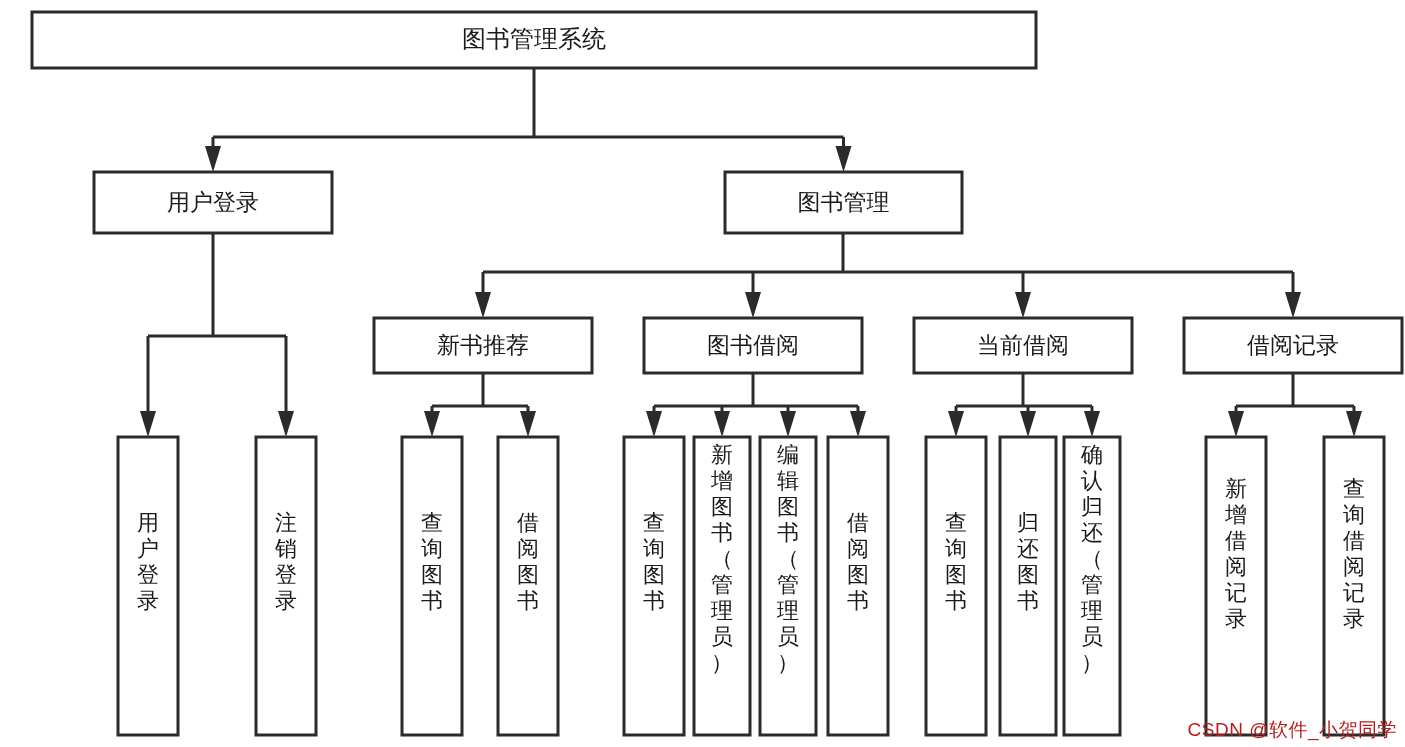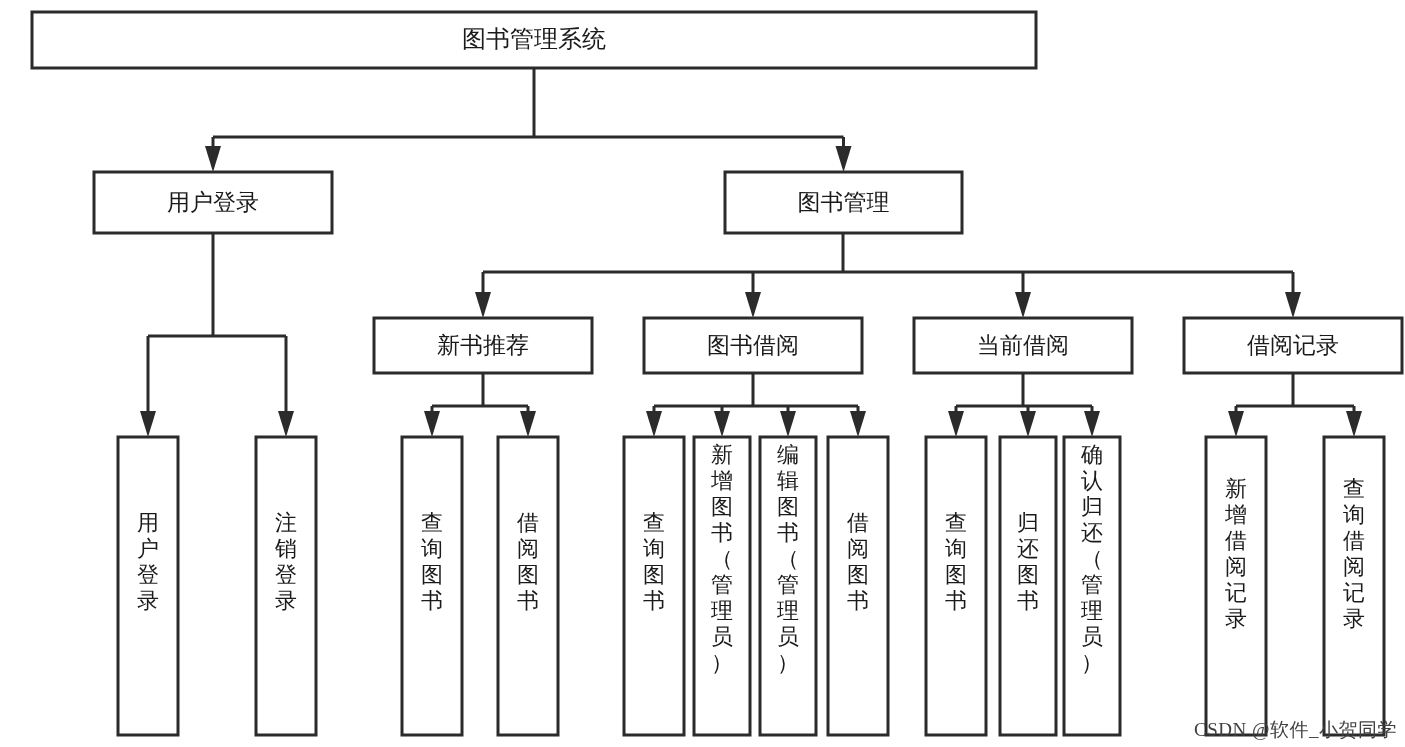--- a/index.html
+++ b/index.html
@@ -48,23 +48,23 @@
     fill: none;
   }
   .arrow-head {
     fill: #2b2b2b;
     stroke: none;
   }
   .watermark {
     position: absolute;
     right: 8px;
     bottom: 4px;
-    color: #404040;
+    color: #b91c1c;
     font-size: 19px;
-    font-family: Liberation Serif, serif;
+    font-family: Liberation Sans, sans-serif;
     white-space: nowrap;
     letter-spacing: 0.5px;
   }
 </style>
 </head>
 <body>
 
 <div id="diagram-root">
   <svg id="diagram-svg" width="1405" height="747" viewBox="0 0 1405 747" xmlns="http://www.w3.org/2000/svg">
       <g>

